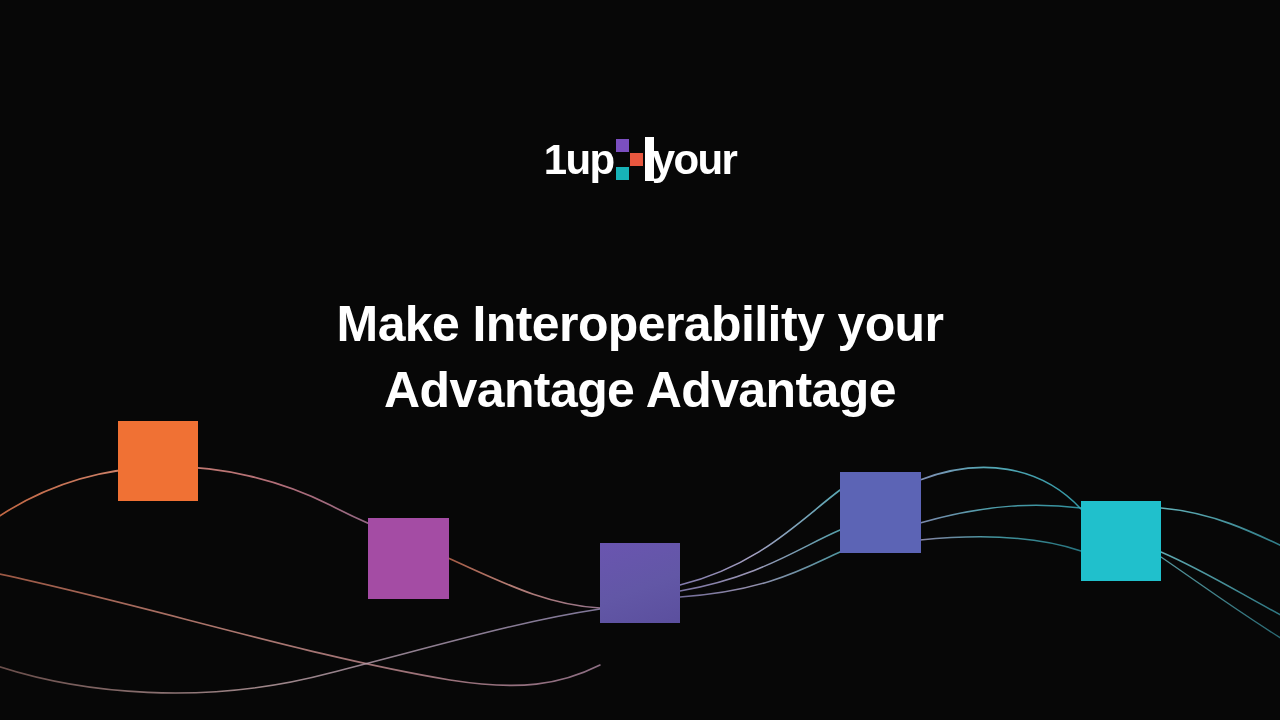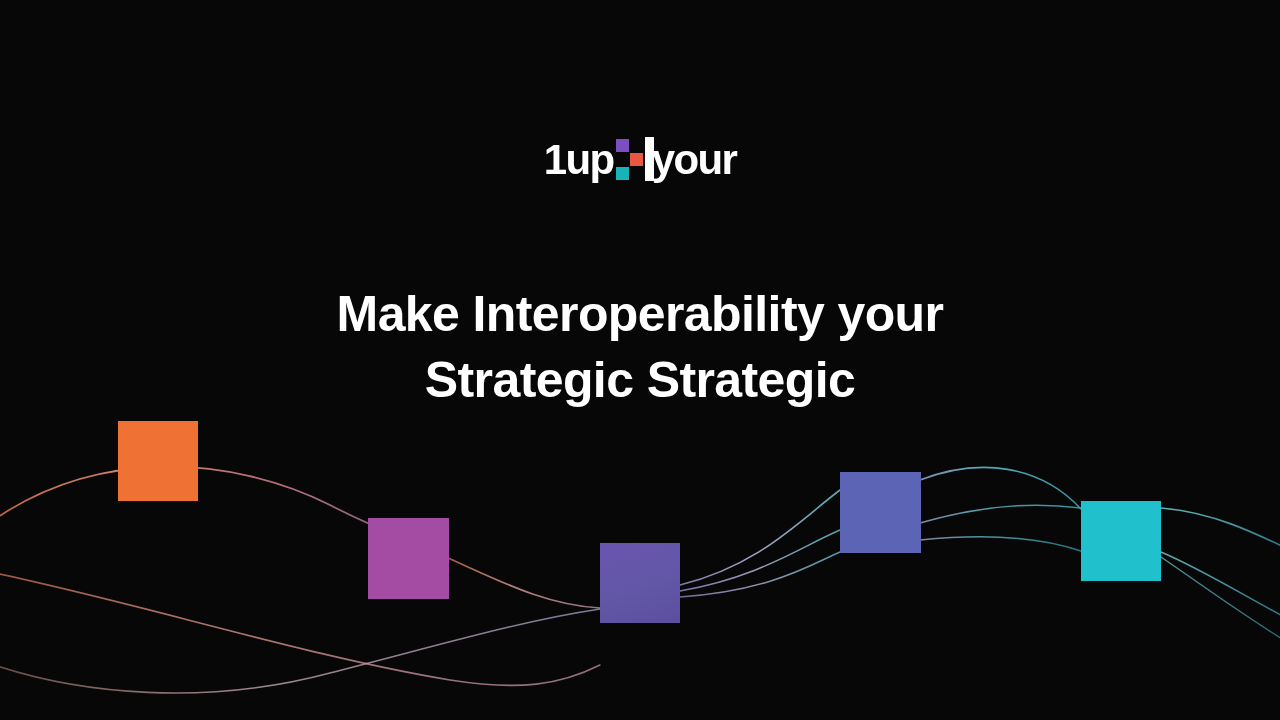--- a/index.html
+++ b/index.html
@@ -72,21 +72,21 @@
   }
   #logo-ealth {
     margin-left: -1px;
   }
 
   
   #headline {
     position: absolute;
     left: 0;
     right: 0;
-    top: 222px;
+    top: 232px;
     text-align: center;
     color: #ffffff;
     font-family: "Liberation Sans", sans-serif;
     font-weight: bold;
     font-size: 50px;
     line-height: 66px;
     letter-spacing: -0.6px;
   }
   #headline .hl-line { display: block; }
 
@@ -189,16 +189,16 @@
         <span class="h-sq" id="h-sq-orange" style="background: rgb(232, 87, 63);"></span>
         <span class="h-sq" id="h-sq-teal" style="background: rgb(23, 179, 184);"></span>
         <span id="h-stem" style="background: rgb(255, 255, 255);"></span>
       </span>
       <span class="logo-word" id="logo-ealth">your</span>
     </div>
   </div>
 
   <h1 id="headline">
     <span class="hl-line">Make Interoperability your</span>
-    <span class="hl-line">Strategic Strategic</span>
+    <span class="hl-line">Advantage Advantage</span>
   </h1>
 
 </div>
 
 </body></html>

